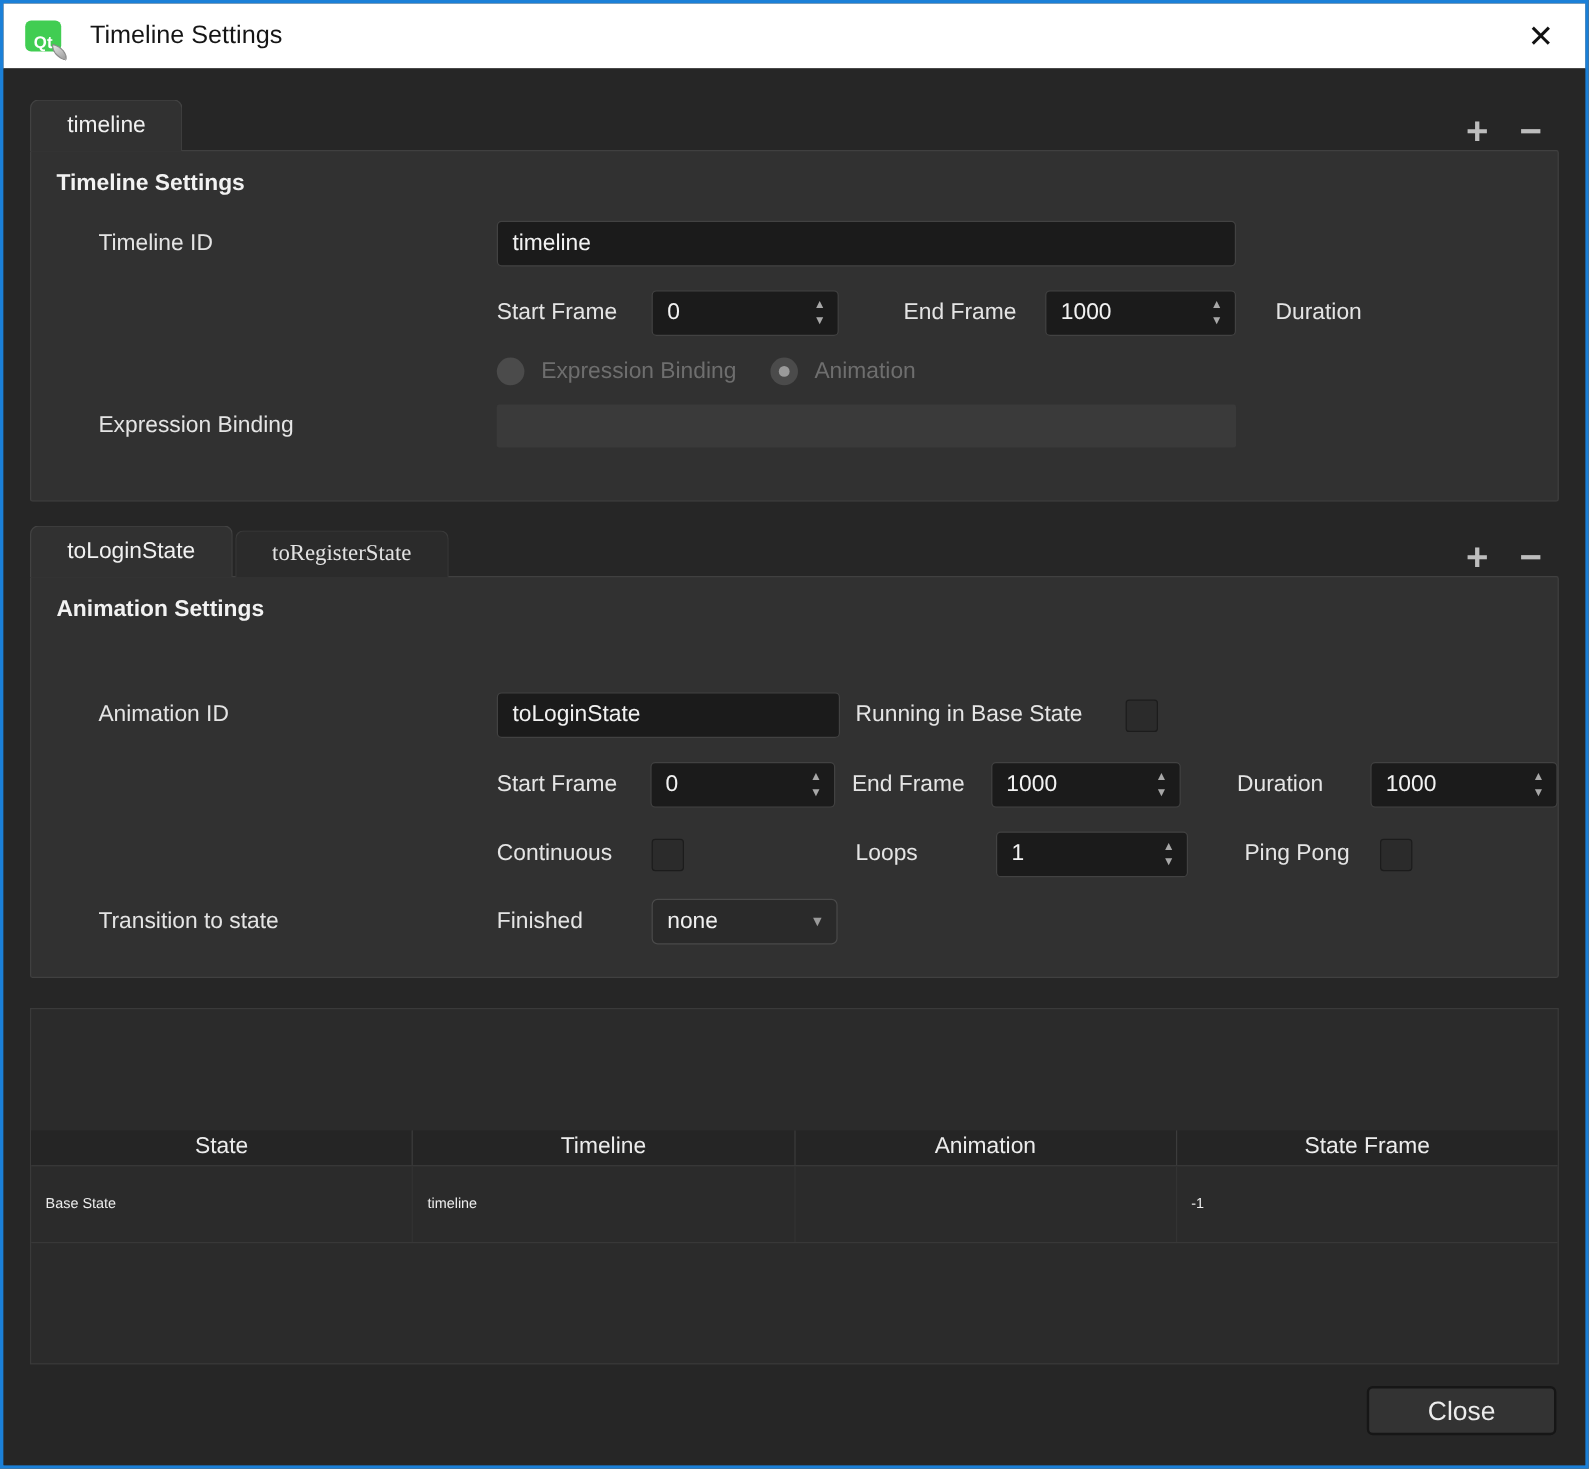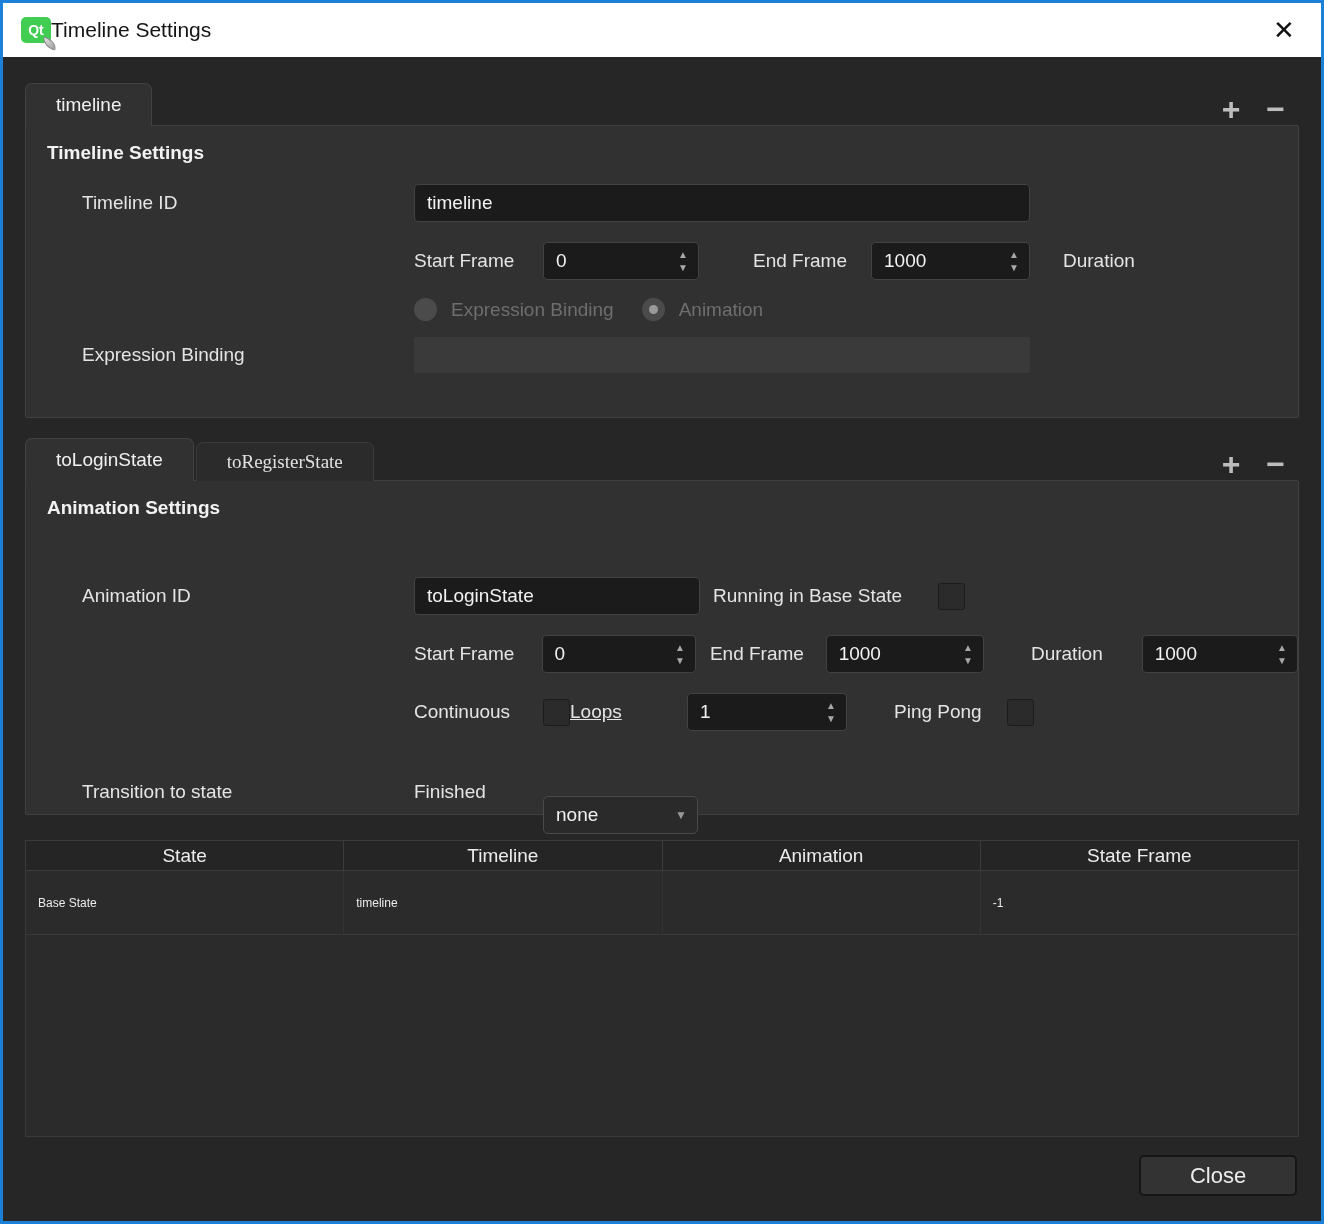--- a/index.html
+++ b/index.html
@@ -13,22 +13,22 @@
     background:#262626;
   }
 
   
   .titlebar {
     height:54px; background:#ffffff; flex:0 0 54px;
     display:flex; align-items:center; padding-left:18px;
   }
   .qt-logo {
     width:30px; height:26px; background:#41cd52; border-radius:5px;
-    position:relative; display:flex; align-items:center; justify-content:center;
-    margin-right:0; flex:0 0 30px;
+    position:relative; display:flex; align-items:flex-end; justify-content:center;
+    margin-right:24px; flex:0 0 30px;
   }
   .qt-logo .qt-text { color:#ffffff; font-weight:bold; font-size:14px; }
   .qt-leaf {
     position:absolute; right:-6px; bottom:-6px; width:15px; height:11px;
     background:linear-gradient(135deg,#e8e8e8,#9a9a9a);
     border:1px solid #8a8a8a; border-radius:0 100% 0 100%;
     transform:rotate(15deg);
   }
   .win-title { font-size:21px; color:#151515; }
   .close-x {
@@ -92,28 +92,28 @@
     width:23px; height:23px; border-radius:50%; background:#4b4b4b;
     display:flex; align-items:center; justify-content:center; flex:0 0 23px;
   }
   .radio .dot { width:9px; height:9px; border-radius:50%; background:transparent; }
   .radio.selected .dot { background:#9a9a9a; }
   .disabled-label { color:#6e6e6e; font-size:19px; }
 
   .dropdown {
     width:155px; height:38px; background:#2a2a2a; border:1px solid #4a4a4a;
     border-radius:5px; display:flex; align-items:center; padding:0 10px 0 12px;
-    color:#f0f0f0; font-size:19px; cursor:pointer;margin-top:47px;
+    color:#f0f0f0; font-size:19px; cursor:pointer;
   }
   .dd-arrow { margin-left:auto; color:#9a9a9a; font-size:12px; }
 
   
   .states-table {
     margin-top:25px; height:297px; background:#2b2b2b;
-    border:1px solid #3a3a3a; display:flex; flex-direction:column;
+    border:1px solid #3a3a3a; display:flex; flex-direction:column;justify-content:center;
   }
   .thead { display:flex; height:30px; flex:0 0 30px; background:#252525; border-bottom:1px solid #3c3c3c; }
   .th {
     flex:1; display:flex; align-items:center; justify-content:center;
     color:#ececec; font-size:19px; border-right:1px solid #3c3c3c; cursor:pointer;
   }
   .th:last-child { border-right:none; }
   .trow { display:flex; height:64px; flex:0 0 64px; border-bottom:1px solid #383838; cursor:pointer; }
   .td {
     flex:1; display:flex; align-items:center; padding-left:12px;
@@ -254,21 +254,21 @@
             <span class="spin-arrow">▲</span>
             <span class="spin-arrow">▼</span>
           </div>
         </div>
       </div>
 
       <div class="form-row mt20">
         <div class="col-label"></div>
         <div class="inline-label" style="width:129px;">Continuous</div>
         <div class="checkbox"></div>
-        <div class="inline-label" style="width:117px;text-decoration:underline;">Loops</div>
+        <div class="inline-label" style="margin-left:143px; width:117px;">Loops</div>
         <div class="spinbox" style="width:160px;">
           <div class="spin-value">1</div>
           <div class="spin-arrows">
             <span class="spin-arrow">▲</span>
             <span class="spin-arrow">▼</span>
           </div>
         </div>
         <div class="inline-label" style="margin-left:47px; width:113px;">Ping Pong</div>
         <div class="checkbox"></div>
       </div>

